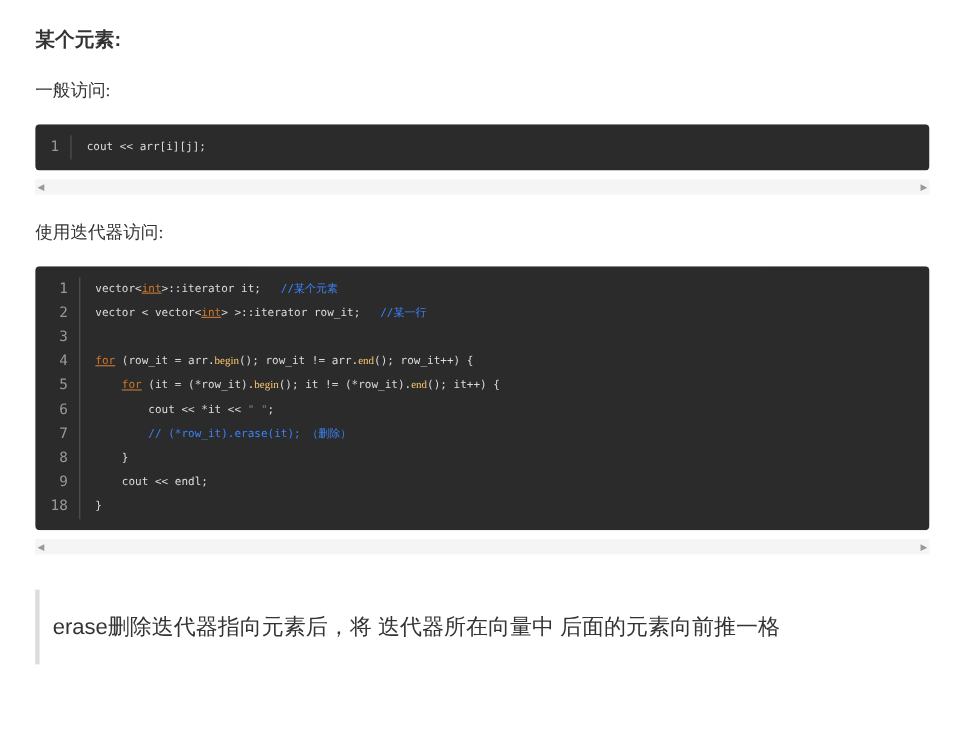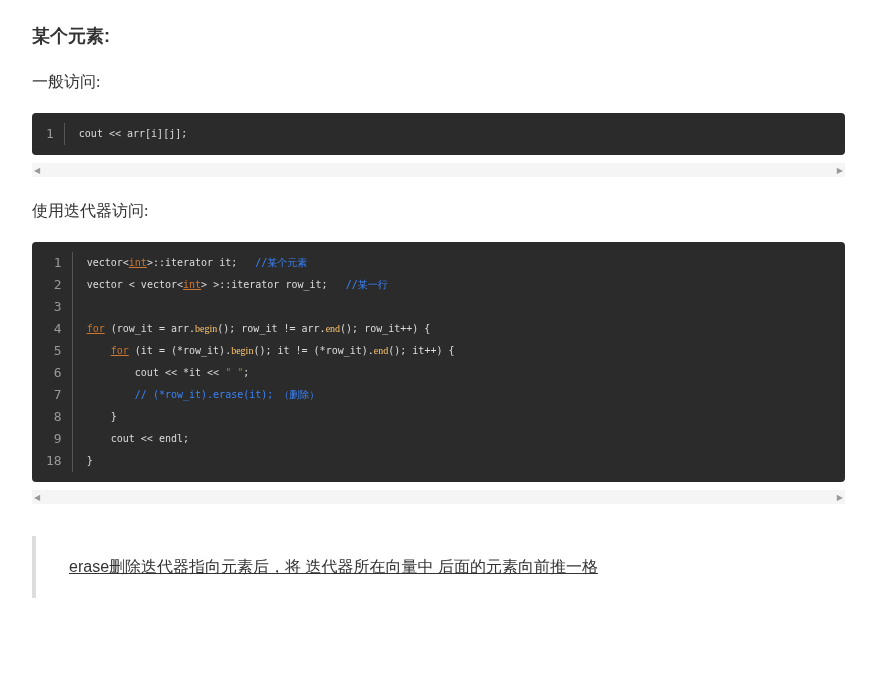--- a/index.html
+++ b/index.html
@@ -91,26 +91,25 @@
       font-size: 8px;
       color: #999999;
     }
     .scroll-indicator::after {
       content: "▶";
       font-size: 8px;
       color: #999999;
     }
     .blockquote {
       border-left: 4px solid #dddddd;
-      padding: 18px 33px;
+      padding: 18px 12px;
       margin-top: 32px;
       color: #333333;
-      font-size: 16px;
+      font-size: 20px;
       line-height: 1.6;
-      text-decoration: underline;
     }
   </style>
 </head>
 <body>
 
 <h2 class="section-title">某个元素:</h2>
 
 <p class="sub-title">一般访问:</p>
 
 <div class="code-block-wrapper">

